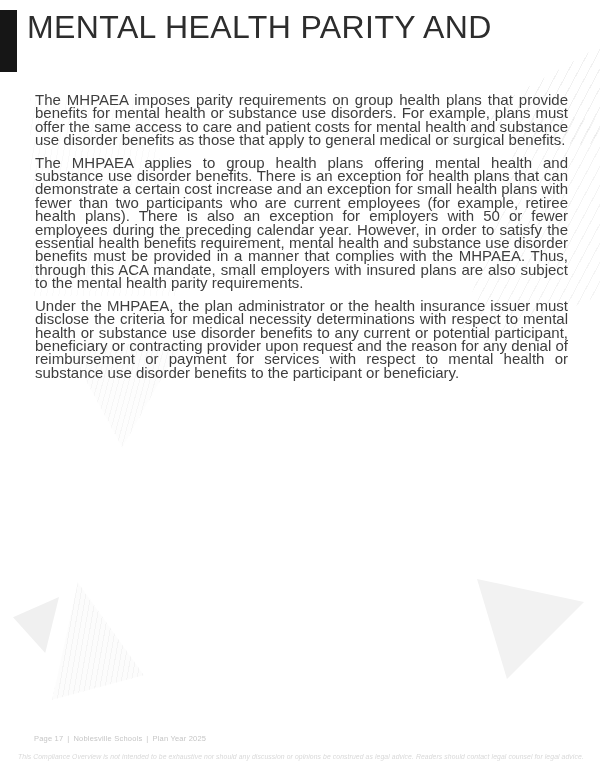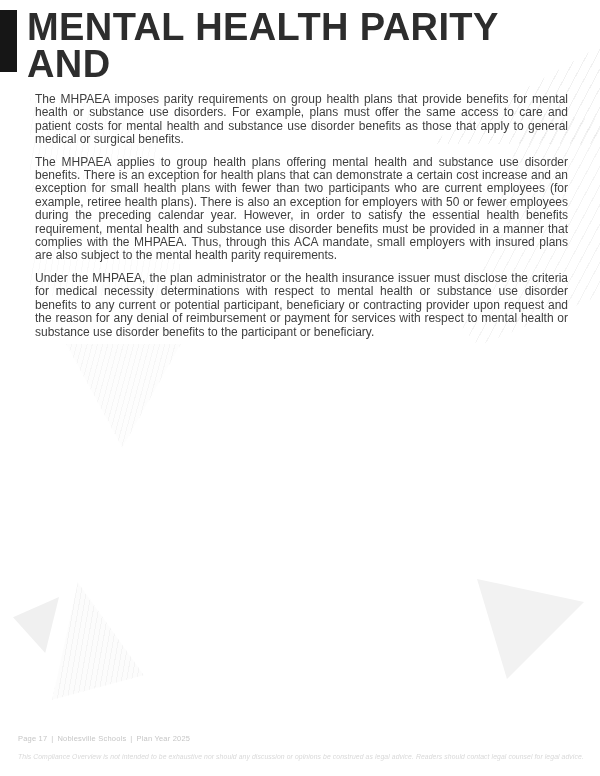--- a/index.html
+++ b/index.html
@@ -55,35 +55,35 @@
   }
 
   
   .accent-bar {
     position: absolute; z-index: 2;
     left: 0; top: 10px; width: 17px; height: 62px;
   }
   .doc-title {
     position: absolute; z-index: 2;
     left: 27px; top: 9px; width: 560px;
-    font-size: 38px; line-height: 37px;
-    font-weight: 700;
+    font-size: 32px; line-height: 37px;
+    font-weight: 400;
     letter-spacing: 0.4px;
   }
   .doc-body {
     position: absolute; z-index: 2;
     left: 35px; top: 93px; width: 533px;
-    font-size: 12px; line-height: 13.4px;
+    font-size: 15px; line-height: 13.4px;
     text-align: justify;
   }
   .doc-body p { margin: 0 0 9px 0; }
 
   .page-footer {
     position: absolute; z-index: 2;
-    left: 18px; top: 734px;
+    left: 34px; top: 734px;
     font-size: 7.5px; letter-spacing: 0.2px;
     white-space: nowrap;
   }
   .page-footer .sep { margin: 0 4px; }
 
   .disclaimer {
     position: absolute; z-index: 2;
     left: 18px; top: 753px; width: 570px;
     font-size: 6.8px; font-style: italic; letter-spacing: 0.1px;
     white-space: nowrap;

